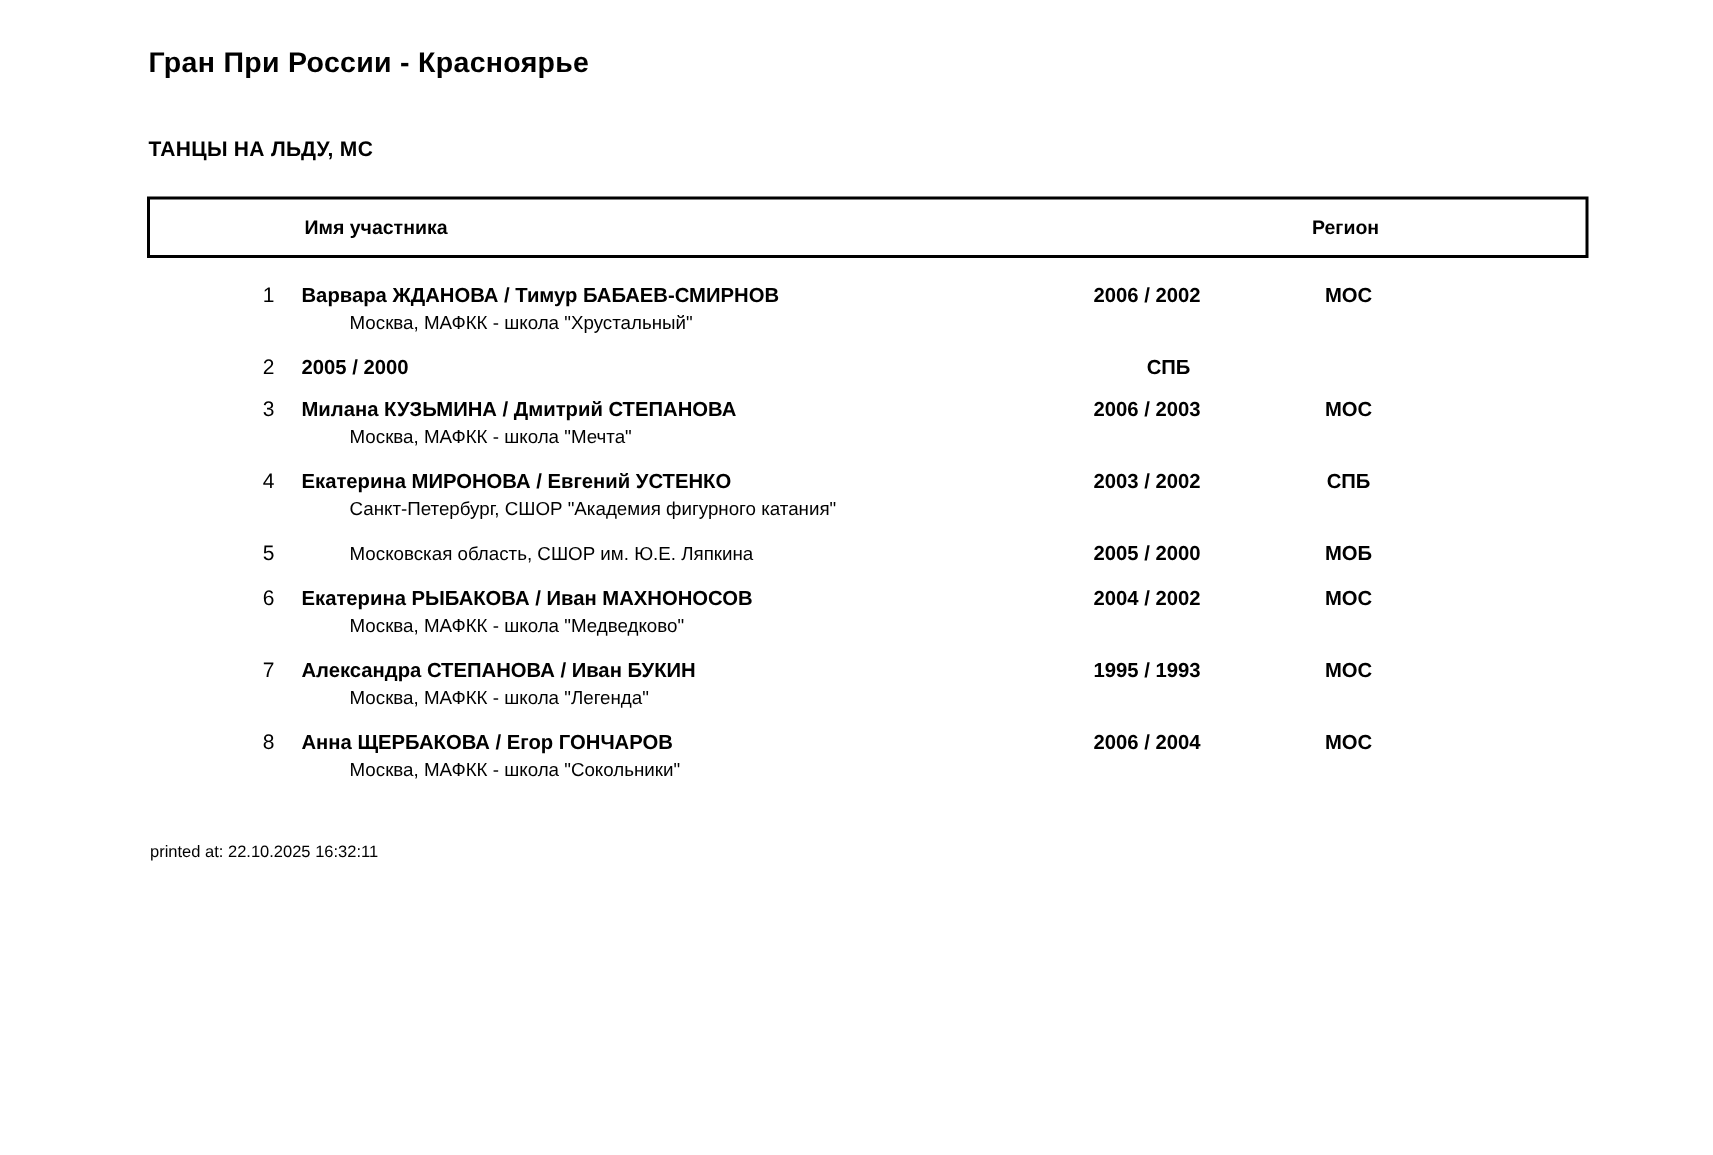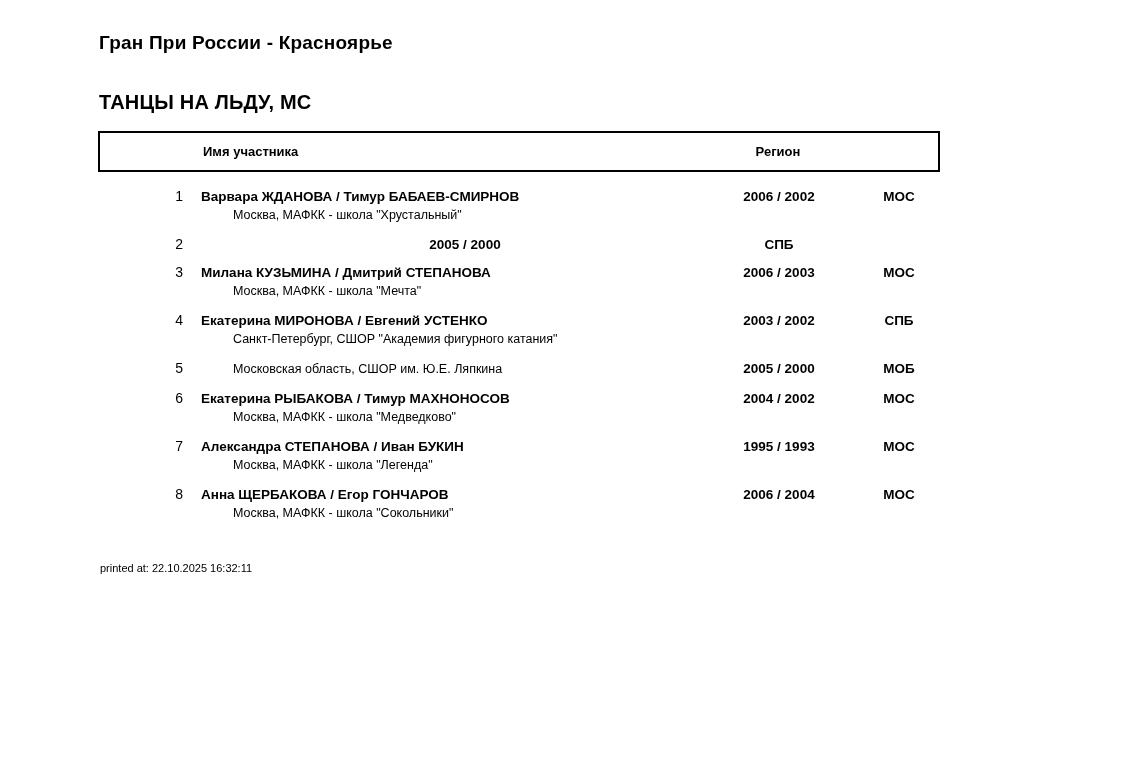--- a/index.html
+++ b/index.html
@@ -24,56 +24,56 @@
     left: 99px;
     top: 32px;
     font-size: 19px;
     font-weight: bold;
     letter-spacing: 0.2px;
   }
   .doc-category {
     position: absolute;
     left: 99px;
     top: 91px;
-    font-size: 20px;
+    font-size: 14px;
     font-weight: bold;
     letter-spacing: 0.2px;
   }
   .table-wrap {
     position: absolute;
     left: 98px;
     top: 131px;
     width: 961px;
   }
   .grid-cols {
     display: grid;
     grid-template-columns: 103px 1fr 100px 140px 90px;
     align-items: baseline;
   }
   .header-box {
     box-sizing: border-box;
-    width: 842px;
+    width: 961px;
     height: 41px;
     border: 2px solid #000000;
     align-items: center;
   }
   .header-box .col-name,
   .header-box .col-region {
     font-size: 13px;
     font-weight: bold;
   }
   .col-num {
     text-align: right;
     padding-right: 18px;
     font-size: 14px;
     font-weight: normal;
   }
   .col-name { text-align: left; }
   .col-years {
-    text-align: center;
+    text-align: left;
     font-size: 13.5px;
     font-weight: bold;
   }
   .col-region {
     text-align: center;
     font-size: 13.5px;
     font-weight: bold;
   }
   .rows {
     margin-top: 16px;
@@ -167,21 +167,21 @@
       <div class="participant-club">Московская область, СШОР им. Ю.Е. Ляпкина</div>
     </div>
     <div class="col-years">2005 / 2000</div>
     <div class="col-region">МОБ</div>
     <div></div>
   </div>
 
   <div class="row grid-cols">
     <div class="col-num">6</div>
     <div class="col-name">
-      <div class="participant-name">Екатерина РЫБАКОВА / Тимур МАХНОНОСОВ</div>
+      <div class="participant-name">Екатерина РЫБАКОВА / Иван МАХНОНОСОВ</div>
       <div class="participant-club">Москва, МАФКК - школа "Медведково"</div>
     </div>
     <div class="col-years">2004 / 2002</div>
     <div class="col-region">МОС</div>
     <div></div>
   </div>
 
   <div class="row grid-cols">
     <div class="col-num">7</div>
     <div class="col-name">

